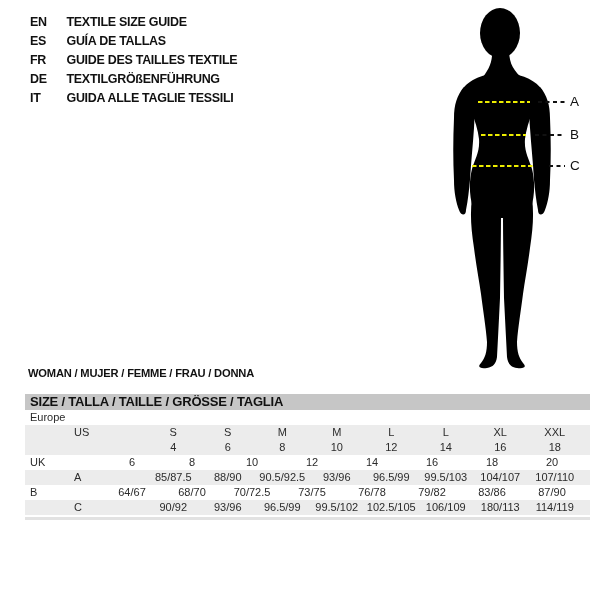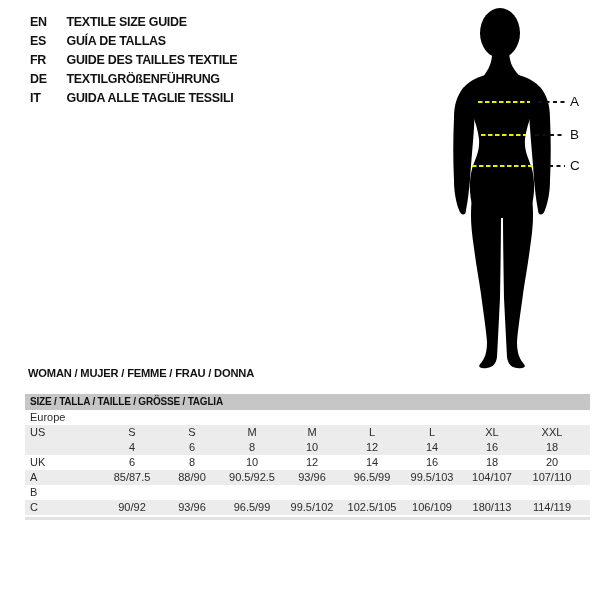--- a/index.html
+++ b/index.html
@@ -24,23 +24,23 @@
   .marker-c { left:562px; top:158px; }
 
   
   .section-title { position:absolute; left:20px; top:367px; font-size:11.5px;
                    font-weight:700; letter-spacing:-0.2px; transform:scaleX(0.97);
                    transform-origin:0 0; white-space:nowrap; }
 
   
   .size-table { position:absolute; left:17px; top:394px; width:565px; font-size:11px; }
   .thead { background:var(--table-header-bg,#c6c6c6); height:16px; line-height:16px;
-           padding-left:5px; font-weight:700; font-size:10px; letter-spacing:-0.2px; }
+           padding-left:5px; font-weight:700; font-size:13px; letter-spacing:-0.2px; }
   .trow { display:flex; height:15px; line-height:15px; padding-right:8px;align-items:flex-end; }
-  .trow.shaded { background:var(--table-stripe-bg,#ececec); }
+  .trow.shaded { background:var(--table-stripe-bg,#ececec);padding-left:44px; }
   .cell { color:#2b2b2b; }
   .cell.lab { width:77px; padding-left:5px; box-sizing:border-box; }
   .cells { flex:1; display:flex; }
   .cell.val { flex:1; text-align:center; white-space:nowrap; }
   .table-underline { height:3px; background:#e2e2e2; margin-top:2px; }
 
   
   .legend { position:absolute; left:20px; top:545px; }
   .legend-line { height:17.5px; line-height:17.5px; font-size:11.5px; font-weight:700;
                  letter-spacing:-0.2px; transform:scaleX(0.97); transform-origin:0 0;
@@ -222,20 +222,38 @@
               <span class="cell val">99.5/103</span>
 
               <span class="cell val">104/107</span>
 
               <span class="cell val">107/110</span>
             </span>
         </div>
 
         <div class="trow">
           <span class="cell lab">B</span>
+          <span class="cells">
+
+              <span class="cell val">64/67</span>
+
+              <span class="cell val">68/70</span>
+
+              <span class="cell val">70/72.5</span>
+
+              <span class="cell val">73/75</span>
+
+              <span class="cell val">76/78</span>
+
+              <span class="cell val">79/82</span>
+
+              <span class="cell val">83/86</span>
+
+              <span class="cell val">87/90</span>
+            </span>
         </div>
 
         <div class="trow shaded">
           <span class="cell lab">C</span>
           <span class="cells">
 
               <span class="cell val">90/92</span>
 
               <span class="cell val">93/96</span>
 

